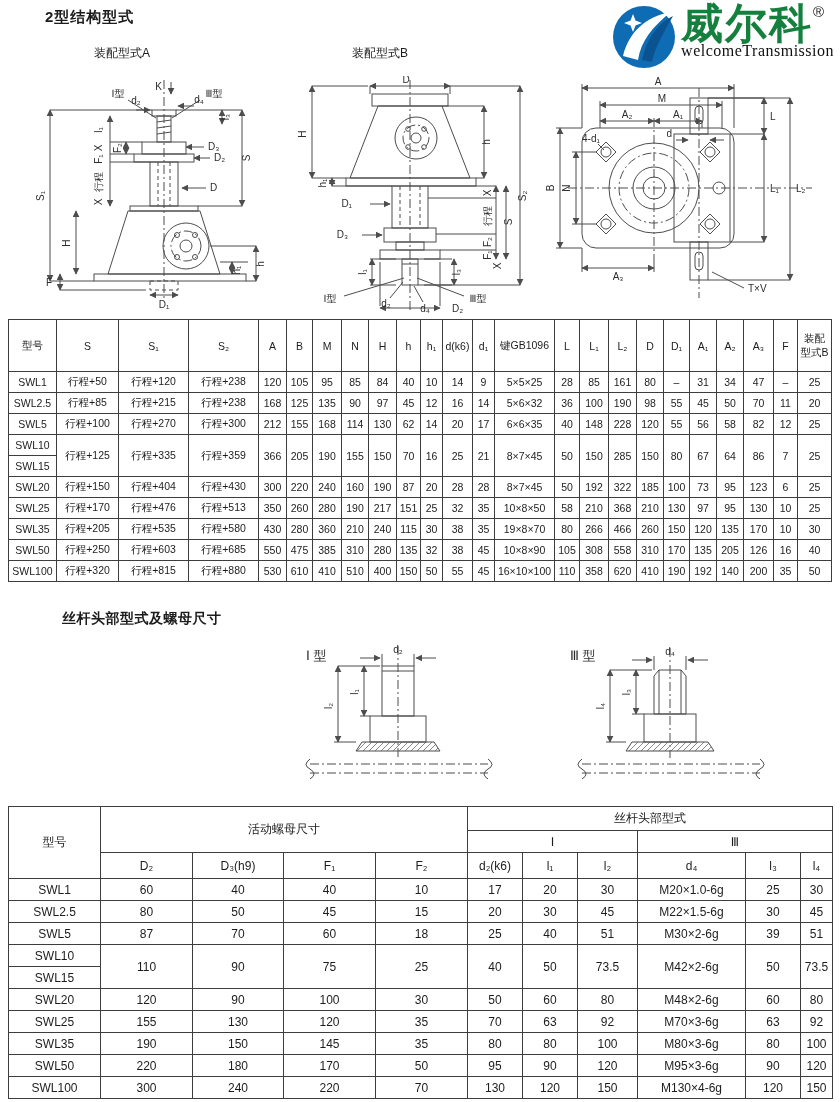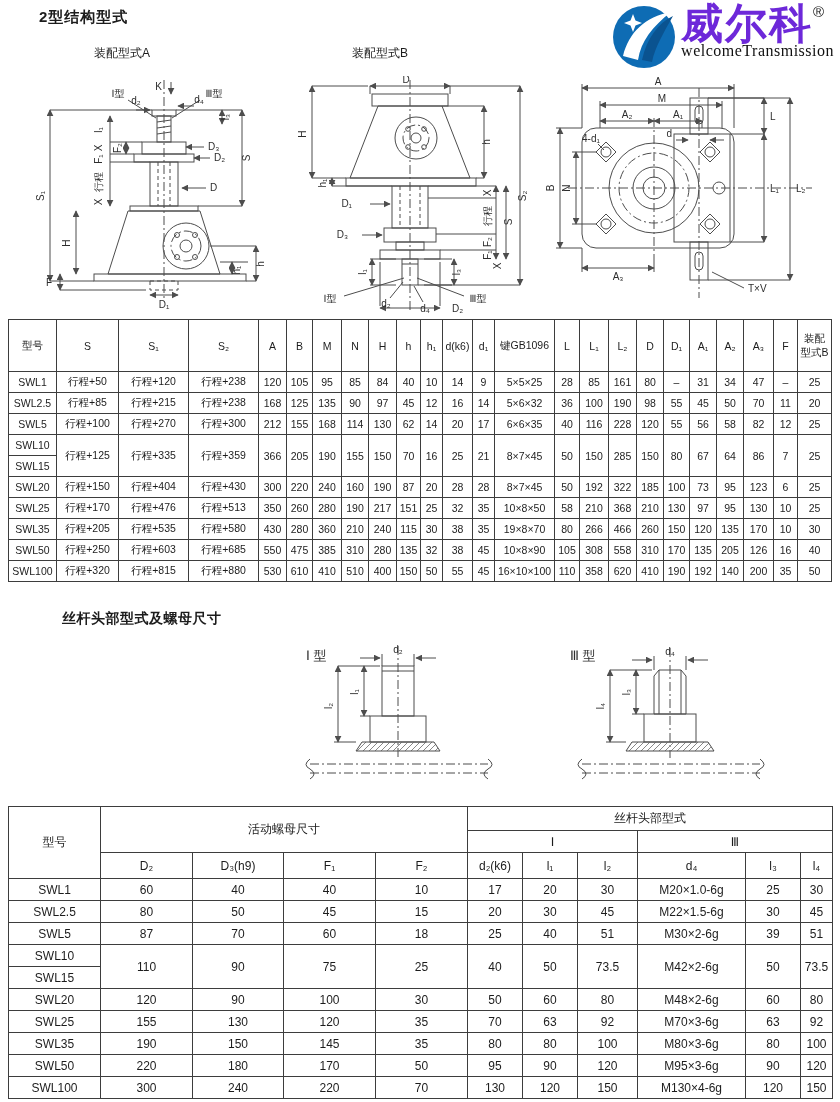--- a/index.html
+++ b/index.html
@@ -2,29 +2,29 @@
 <html><head>
 <meta charset="utf-8">
 <style>
   * { box-sizing: border-box; margin: 0; padding: 0; }
   html,body { width: 840px; height: 1102px; }
   body {
     font-family: "Liberation Sans", sans-serif;
     background: #ffffff; color: #1c1c1c;
     position: relative; overflow: hidden;
   }
-  .h1 { position: absolute; left: 39px; top: 8px; font-size: 15px; font-weight: bold; letter-spacing: 1px; }
+  .h1 { position: absolute; left: 45px; top: 8px; font-size: 15px; font-weight: bold; letter-spacing: 1px; }
   .capA { position: absolute; left: 94px; top: 45px; font-size: 12px; }
   .capB { position: absolute; left: 352px; top: 45px; font-size: 12px; }
   .kview { position: absolute; left: 642px; top: 47px; font-size: 12px; color:#222; }
   .logo { position: absolute; right: 6px; top: 2px; display: flex; align-items: flex-start; }
   .logo-mark { width: 68px; height: 70px; }
   .logo-text { margin-left: 2px; }
   .brand-row { display: flex; align-items: flex-start; line-height: 1.05; }
-  .brand { font-size: 42px; font-weight: bold; letter-spacing: 2px; color: #6d28d9; }
+  .brand { font-size: 42px; font-weight: bold; letter-spacing: 2px; color: #15803d; }
   .reg { font-size: 15px; margin-top: 2px; }
   .sub { font-family: "Liberation Serif", serif; font-size: 16px; margin-top: -4px; color: #101010; letter-spacing: 0.5px; }
   svg.draw { position: absolute; }
   #drawA { left: 36px;  top: 76px;  width: 250px; height: 238px; }
   #drawB { left: 292px; top: 76px;  width: 238px; height: 238px; }
   #drawC { left: 542px; top: 72px;  width: 292px; height: 242px; }
   #headI  { left: 276px; top: 640px; width: 250px; height: 160px; }
   #headIII{ left: 548px; top: 640px; width: 250px; height: 160px; }
   .sec2 { position: absolute; left: 62px; top: 610px; font-size: 14px; font-weight: bold; letter-spacing: 0.5px; }
 
@@ -439,21 +439,21 @@
           <td>155</td>
           <td>168</td>
           <td>114</td>
           <td>130</td>
           <td>62</td>
           <td>14</td>
           <td>20</td>
           <td>17</td>
           <td>6×6×35</td>
           <td>40</td>
-          <td>116</td>
+          <td>148</td>
           <td>228</td>
           <td>120</td>
           <td>55</td>
           <td>56</td>
           <td>58</td>
           <td>82</td>
           <td>12</td>
           <td>25</td>
         </tr>
         <tr>

